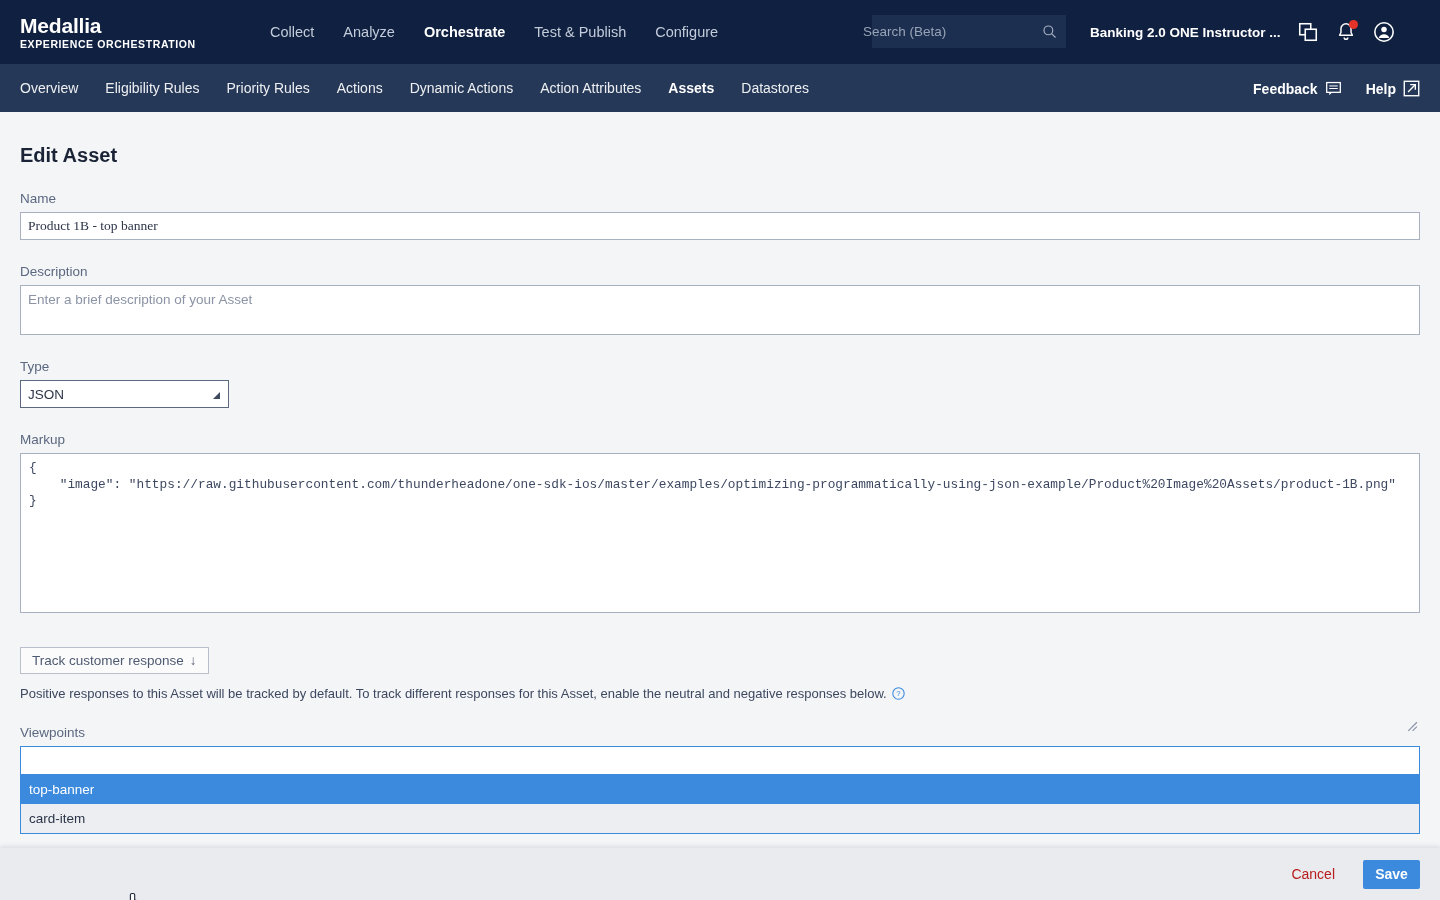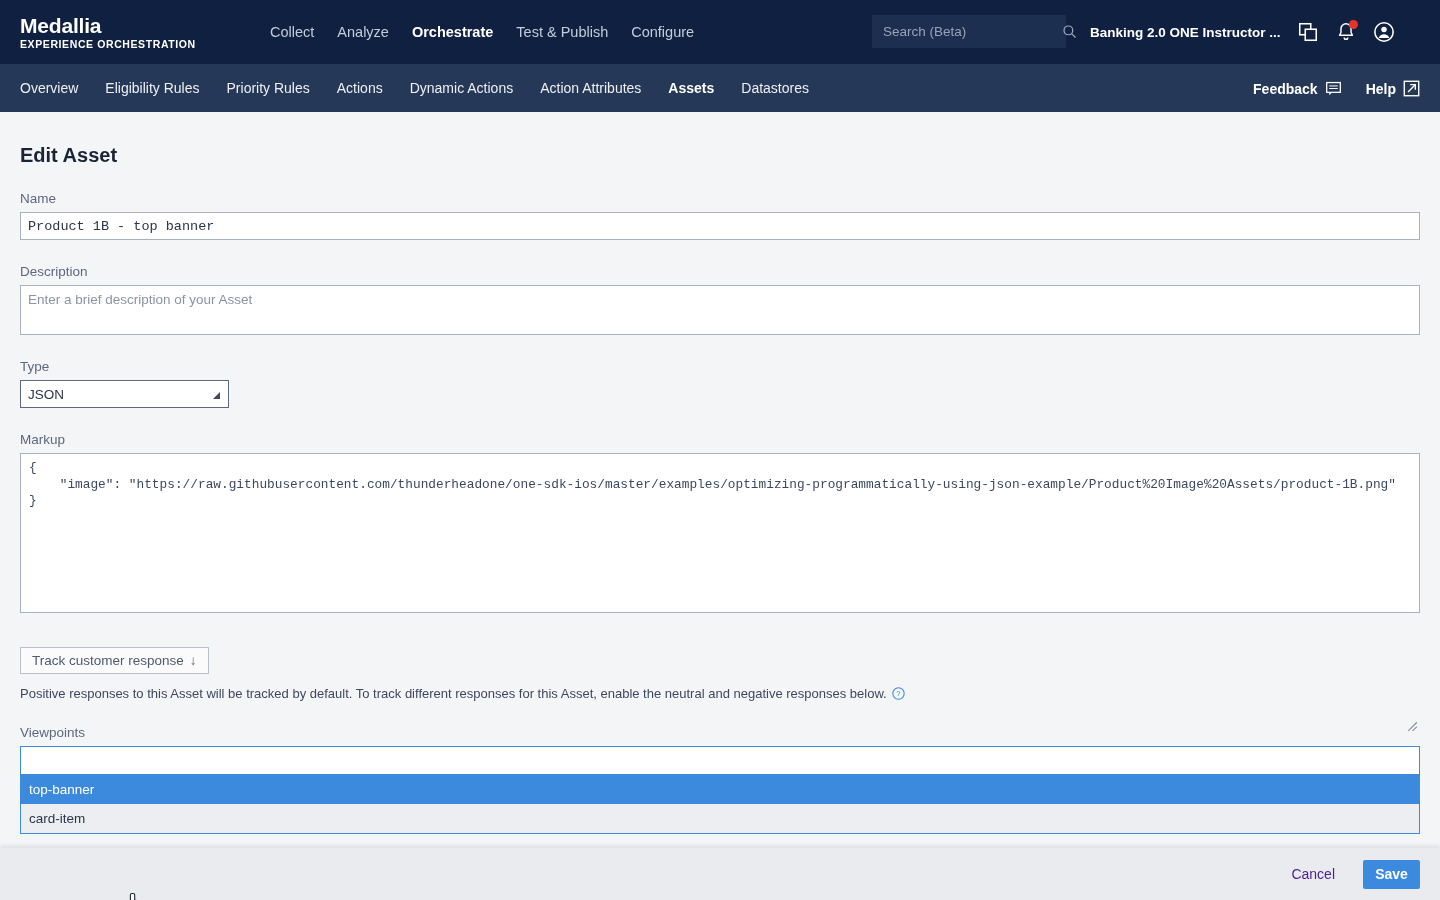--- a/index.html
+++ b/index.html
@@ -29,37 +29,38 @@
     display: block;
     margin-bottom: 3px;
   }
   .brand-sub {
     color: #ffffff;
     font-size: 10.5px;
     font-weight: bold;
     letter-spacing: 0.6px;
     display: block;
   }
-  .primary-links { display: flex; align-items: center; gap: 23px; margin-left: 35px; }
+  .primary-links { display: flex; align-items: center; gap: 29px; margin-left: 35px; }
   .primary-link {
     color: #c3ccda;
     font-size: 14.5px;
     cursor: pointer;
     white-space: nowrap;
   }
   .primary-link.active { color: #ffffff; font-weight: bold; }
 
   .search-box {
     position: absolute;
     left: 872px; top: 15px;
     width: 194px; height: 33px;
     background: #1d2f50;
     display: flex;
     align-items: center;
     padding: 8px 9px;
+    justify-content: flex-end;
   }
   .search-box input {
     flex: 1;
     background: transparent;
     border: none;
     outline: none;
     color: #d4dae4;
     font-size: 13.5px;
     font-family: "Liberation Sans", sans-serif;
   }
@@ -137,21 +138,21 @@
     margin: 24px 0 6px 0;
   }
   .text-input {
     width: 1400px;
     height: 28px;
     border: 1px solid #a8b1c0;
     background: #ffffff;
     font-size: 13.5px;
     color: #2c3549;
     padding: 0 7px;
-    font-family: Liberation Mono, monospace;
+    font-family: Liberation Serif, serif;
     outline: none;
     display: block;
   }
   .textarea-desc {
     width: 1400px;
     height: 50px;
     border: 1px solid #a8b1c0;
     background: #ffffff;
     font-size: 13.5px;
     color: #2c3549;
@@ -277,21 +278,21 @@
     background: #e9ebee;
     box-shadow: 0 -2px 4px rgba(50,60,80,0.12);
     display: flex;
     align-items: center;
     justify-content: flex-end;
     padding-right: 20px;
     gap: 22px;
   }
   .btn-cancel {
     background: none; border: none;
-    color: #4c1d95;
+    color: #b91c1c;
     font-size: 14px;
     cursor: pointer;
     font-family: "Liberation Sans", sans-serif;
   }
   .btn-save {
     background: #3b8ade;
     border: none;
     color: #ffffff;
     font-size: 14px;
     font-weight: bold;

